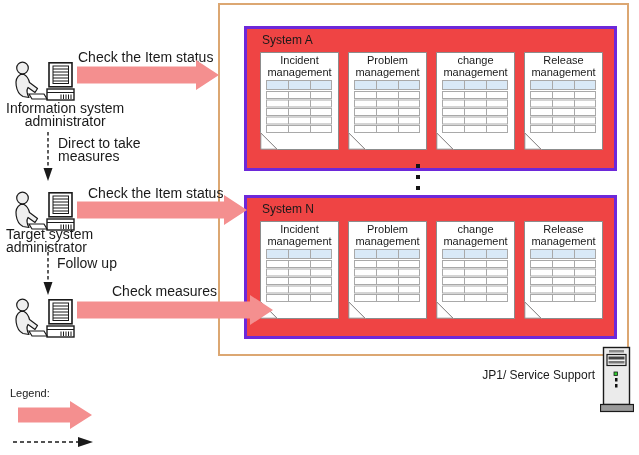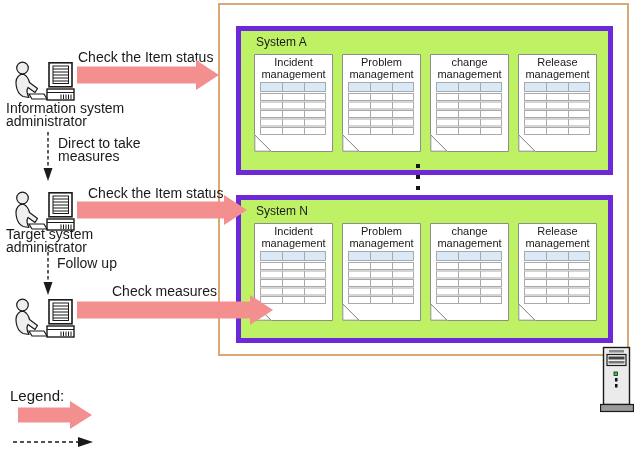--- a/index.html
+++ b/index.html
@@ -7,37 +7,37 @@
     position:relative;width:639px;height:455px;background:#fff;
     font-family:"Liberation Sans",sans-serif;color:#1a1a1a;overflow:hidden;
   }
   .abs{position:absolute;}
   .lbl{font-size:14px;line-height:13px;white-space:nowrap;}
   .outer-box{
     position:absolute;left:218px;top:3px;width:407px;height:349px;
     border:2px solid #DCA772;background:transparent;
   }
   .sys-box{
-    position:absolute;left:236px;width:367px;height:138px;
-    background:#bef264;border:5px solid #6d28d9;box-sizing:content-box;
+    position:absolute;left:244px;width:367px;height:138px;
+    background:#ef4444;border:3px solid #6d28d9;box-sizing:content-box;
   }
   .sys-title{position:absolute;left:15px;top:4px;font-size:12px;line-height:14px;}
   .doc{position:absolute;top:23px;width:79px;height:120px;}
   .doc-bg{position:absolute;left:0;top:0;}
   .doc-label{
     position:absolute;left:0;right:0;top:2px;text-align:center;
     font-size:11px;line-height:12px;
   }
   .dot{position:absolute;left:416px;width:4px;height:4px;background:#141414;}
   .arrow-svg{position:absolute;display:block;}
   .jp1-label{
     position:absolute;left:455px;top:368px;width:140px;text-align:right;
     font-size:12px;line-height:14px;white-space:nowrap;
   }
-  .legend-title{position:absolute;left:10px;top:387px;font-size:15px;}
+  .legend-title{position:absolute;left:10px;top:387px;font-size:11px;}
   .legend-text{position:absolute;left:99px;font-size:11px;white-space:nowrap;}
 </style>
 </head>
 <body>
 
 <svg width="0" height="0" style="position:absolute" aria-hidden="true">
   <defs>
     <g id="doc-row">
       <rect x="0.5" y="0.5" width="65" height="7" fill="#fff" stroke="#A9A9A9"></rect>
       <line x1="22.5" y1="0.5" x2="22.5" y2="7.5" stroke="#A9A9A9"></line>
@@ -180,21 +180,21 @@
       <div class="doc-label">
         <div>Release</div>
         <div>management</div>
       </div>
     </div>
   </div>
 
   <svg class="abs" style="left:12px;top:60px;" width="64" height="44" viewBox="0 0 64 44">
       <use href="#person-pc"></use>
     </svg>
-  <div class="abs lbl" style="left:6px;top:102px;">
+  <div class="abs lbl" style="left:6px;top:102px;text-align:center;">
     <div>Information system</div>
     <div>administrator</div>
   </div>
 
   <svg class="abs" style="left:12px;top:190px;" width="64" height="44" viewBox="0 0 64 44">
       <use href="#person-pc"></use>
     </svg>
   <div class="abs lbl" style="left:6px;top:228px;">
     <div>Target system</div>
     <div>administrator</div>
@@ -232,20 +232,21 @@
   </svg>
 
   <div class="abs lbl" style="left:112px;top:285px;">Check measures</div>
   <svg class="arrow-svg" style="left:77px;top:295px;z-index:5;" width="196" height="30" viewBox="0 0 196 30">
     <polygon points="0,6.5 173,6.5 173,0 196,15 173,30 173,23.5 0,23.5" fill="#F48F8F"></polygon>
   </svg>
 
   <svg class="abs" style="left:600px;top:346px;z-index:6;" width="34" height="68" viewBox="0 0 34 68">
       <use href="#server-tower"></use>
     </svg>
+  <div class="jp1-label">JP1/ Service Support</div>
 
   <div class="legend-title">Legend:</div>
 
   <svg class="arrow-svg" style="left:18px;top:401px;" width="74" height="28" viewBox="0 0 74 28">
     <polygon points="0,6.5 52,6.5 52,0 74,14 52,28 52,21.5 0,21.5" fill="#F48F8F"></polygon>
   </svg>
 
   <svg class="arrow-svg" style="left:12px;top:435px;" width="82" height="14" viewBox="0 0 82 14">
     <line x1="1" y1="7" x2="66" y2="7" stroke="#1a1a1a" stroke-width="1.4" stroke-dasharray="4,3"></line>
     <polygon points="66,2 66,12 81,7" fill="#1a1a1a"></polygon>

